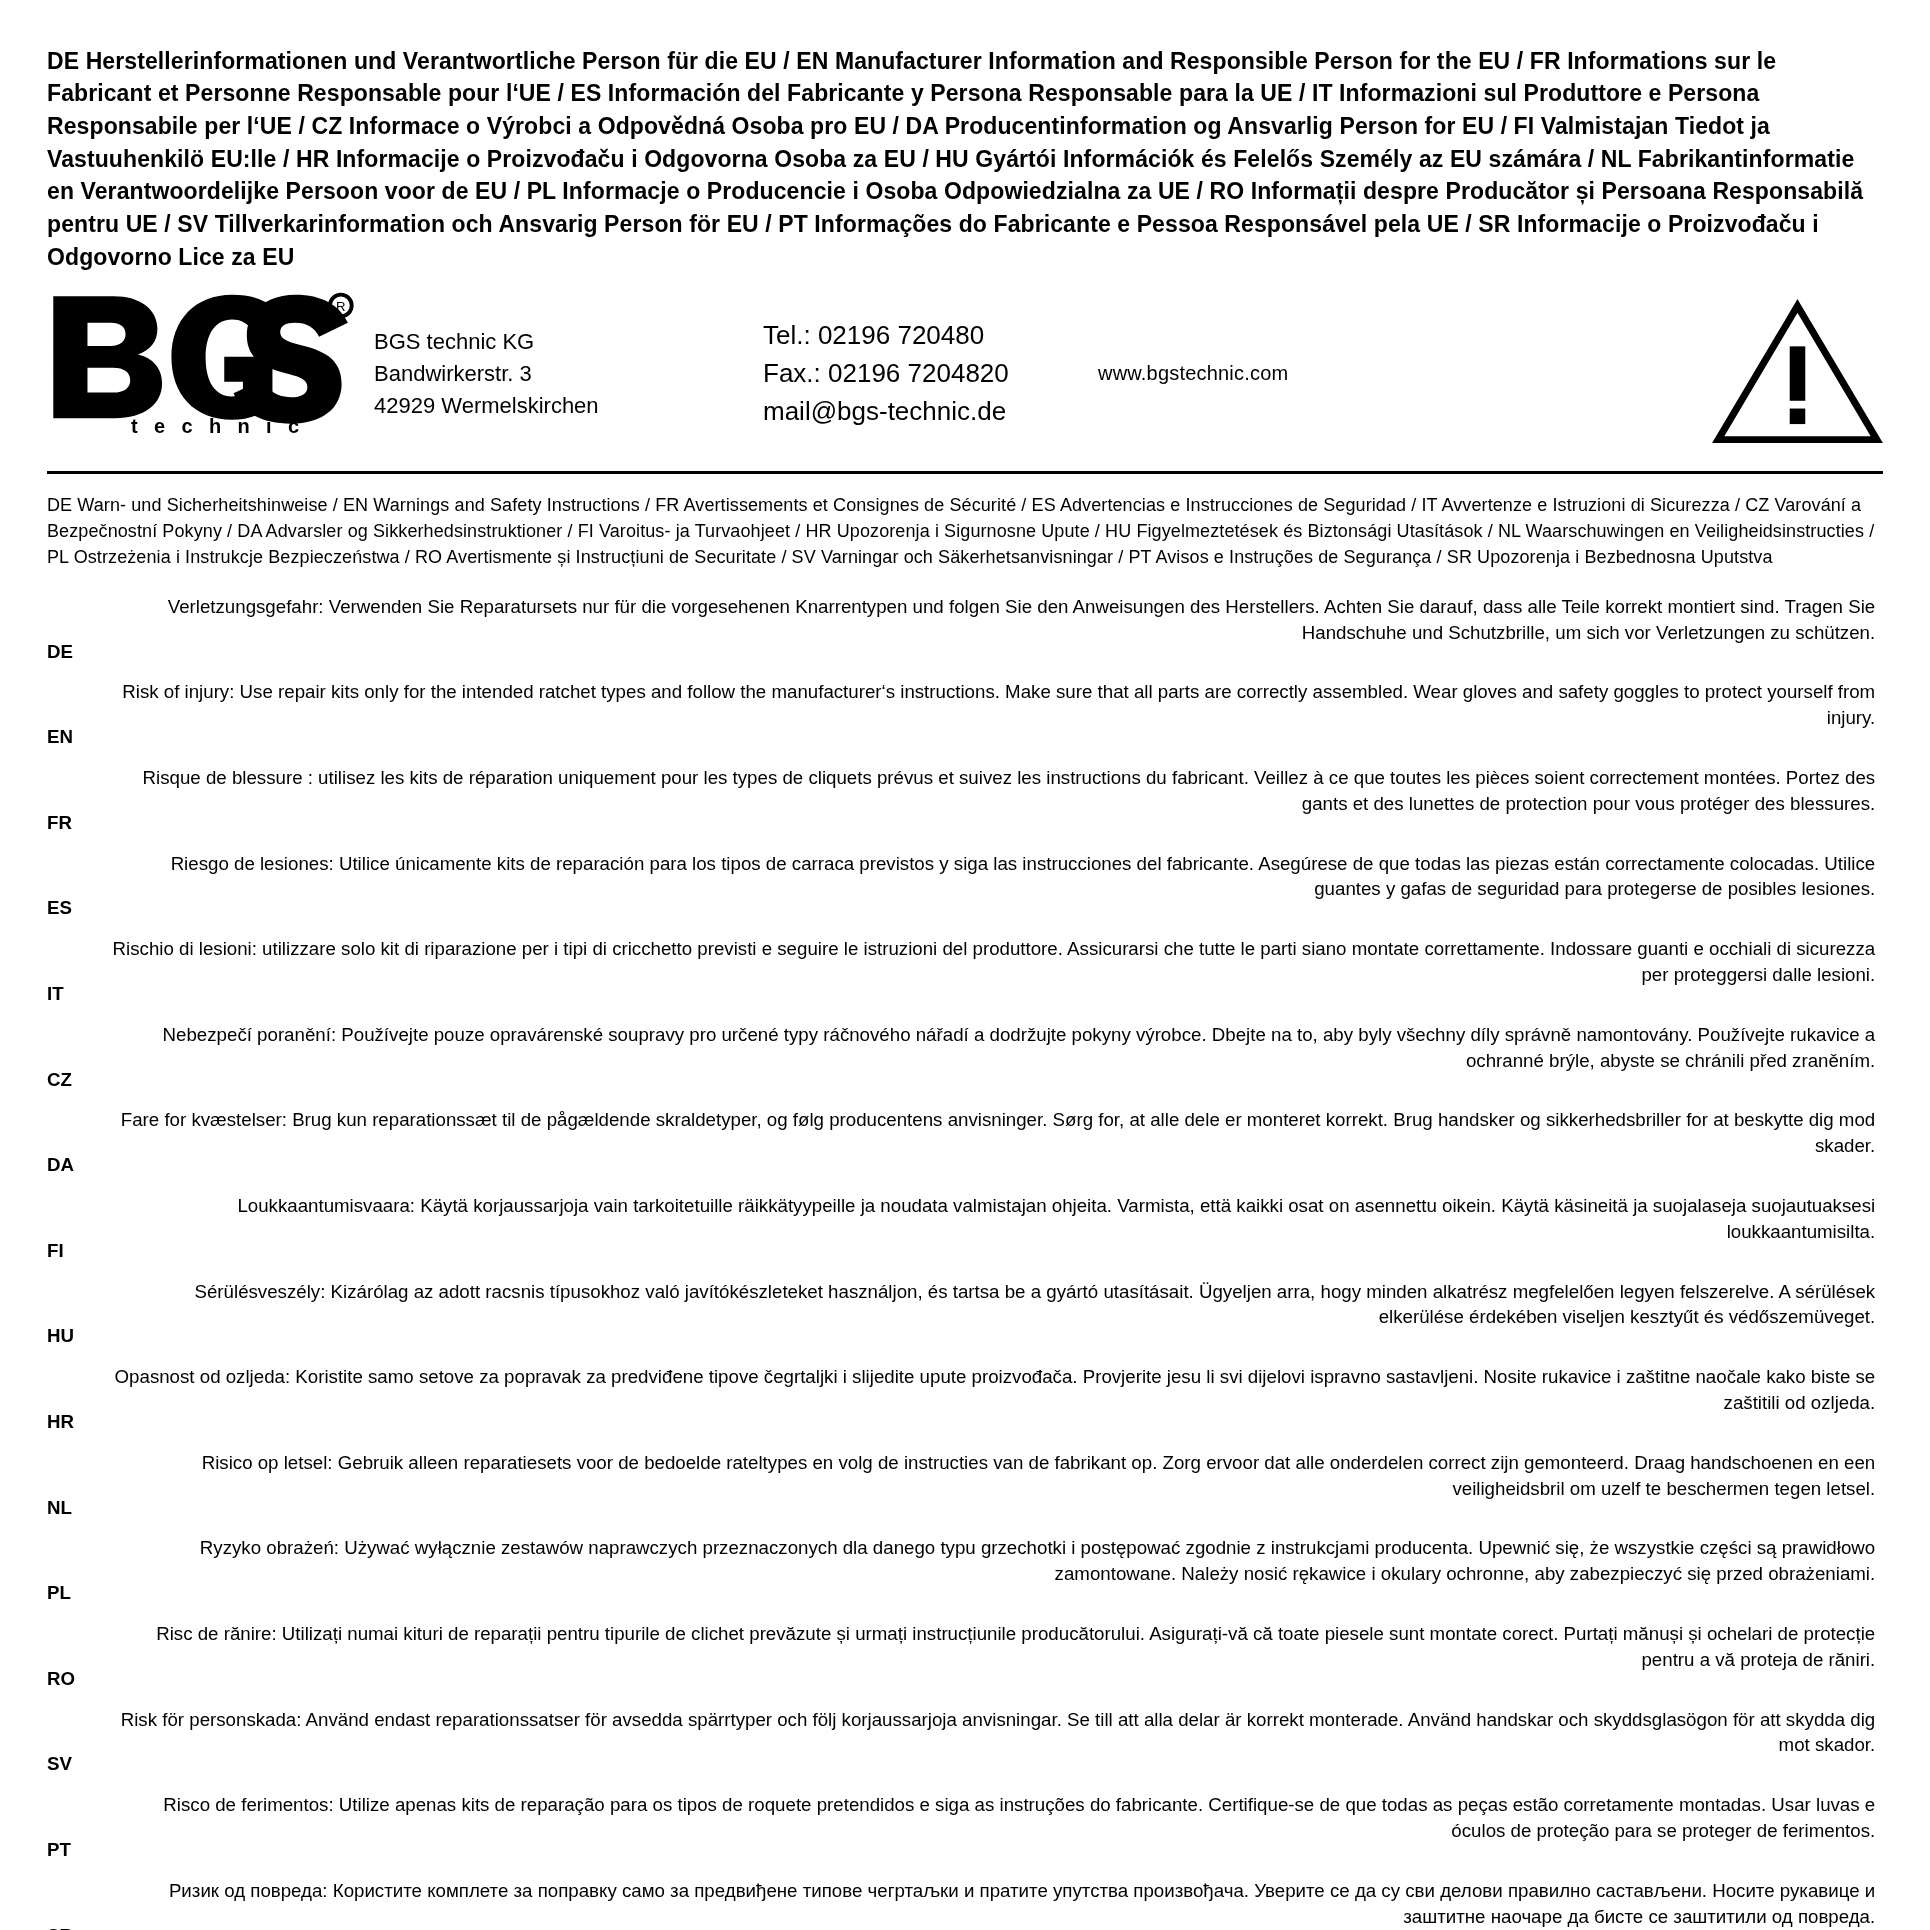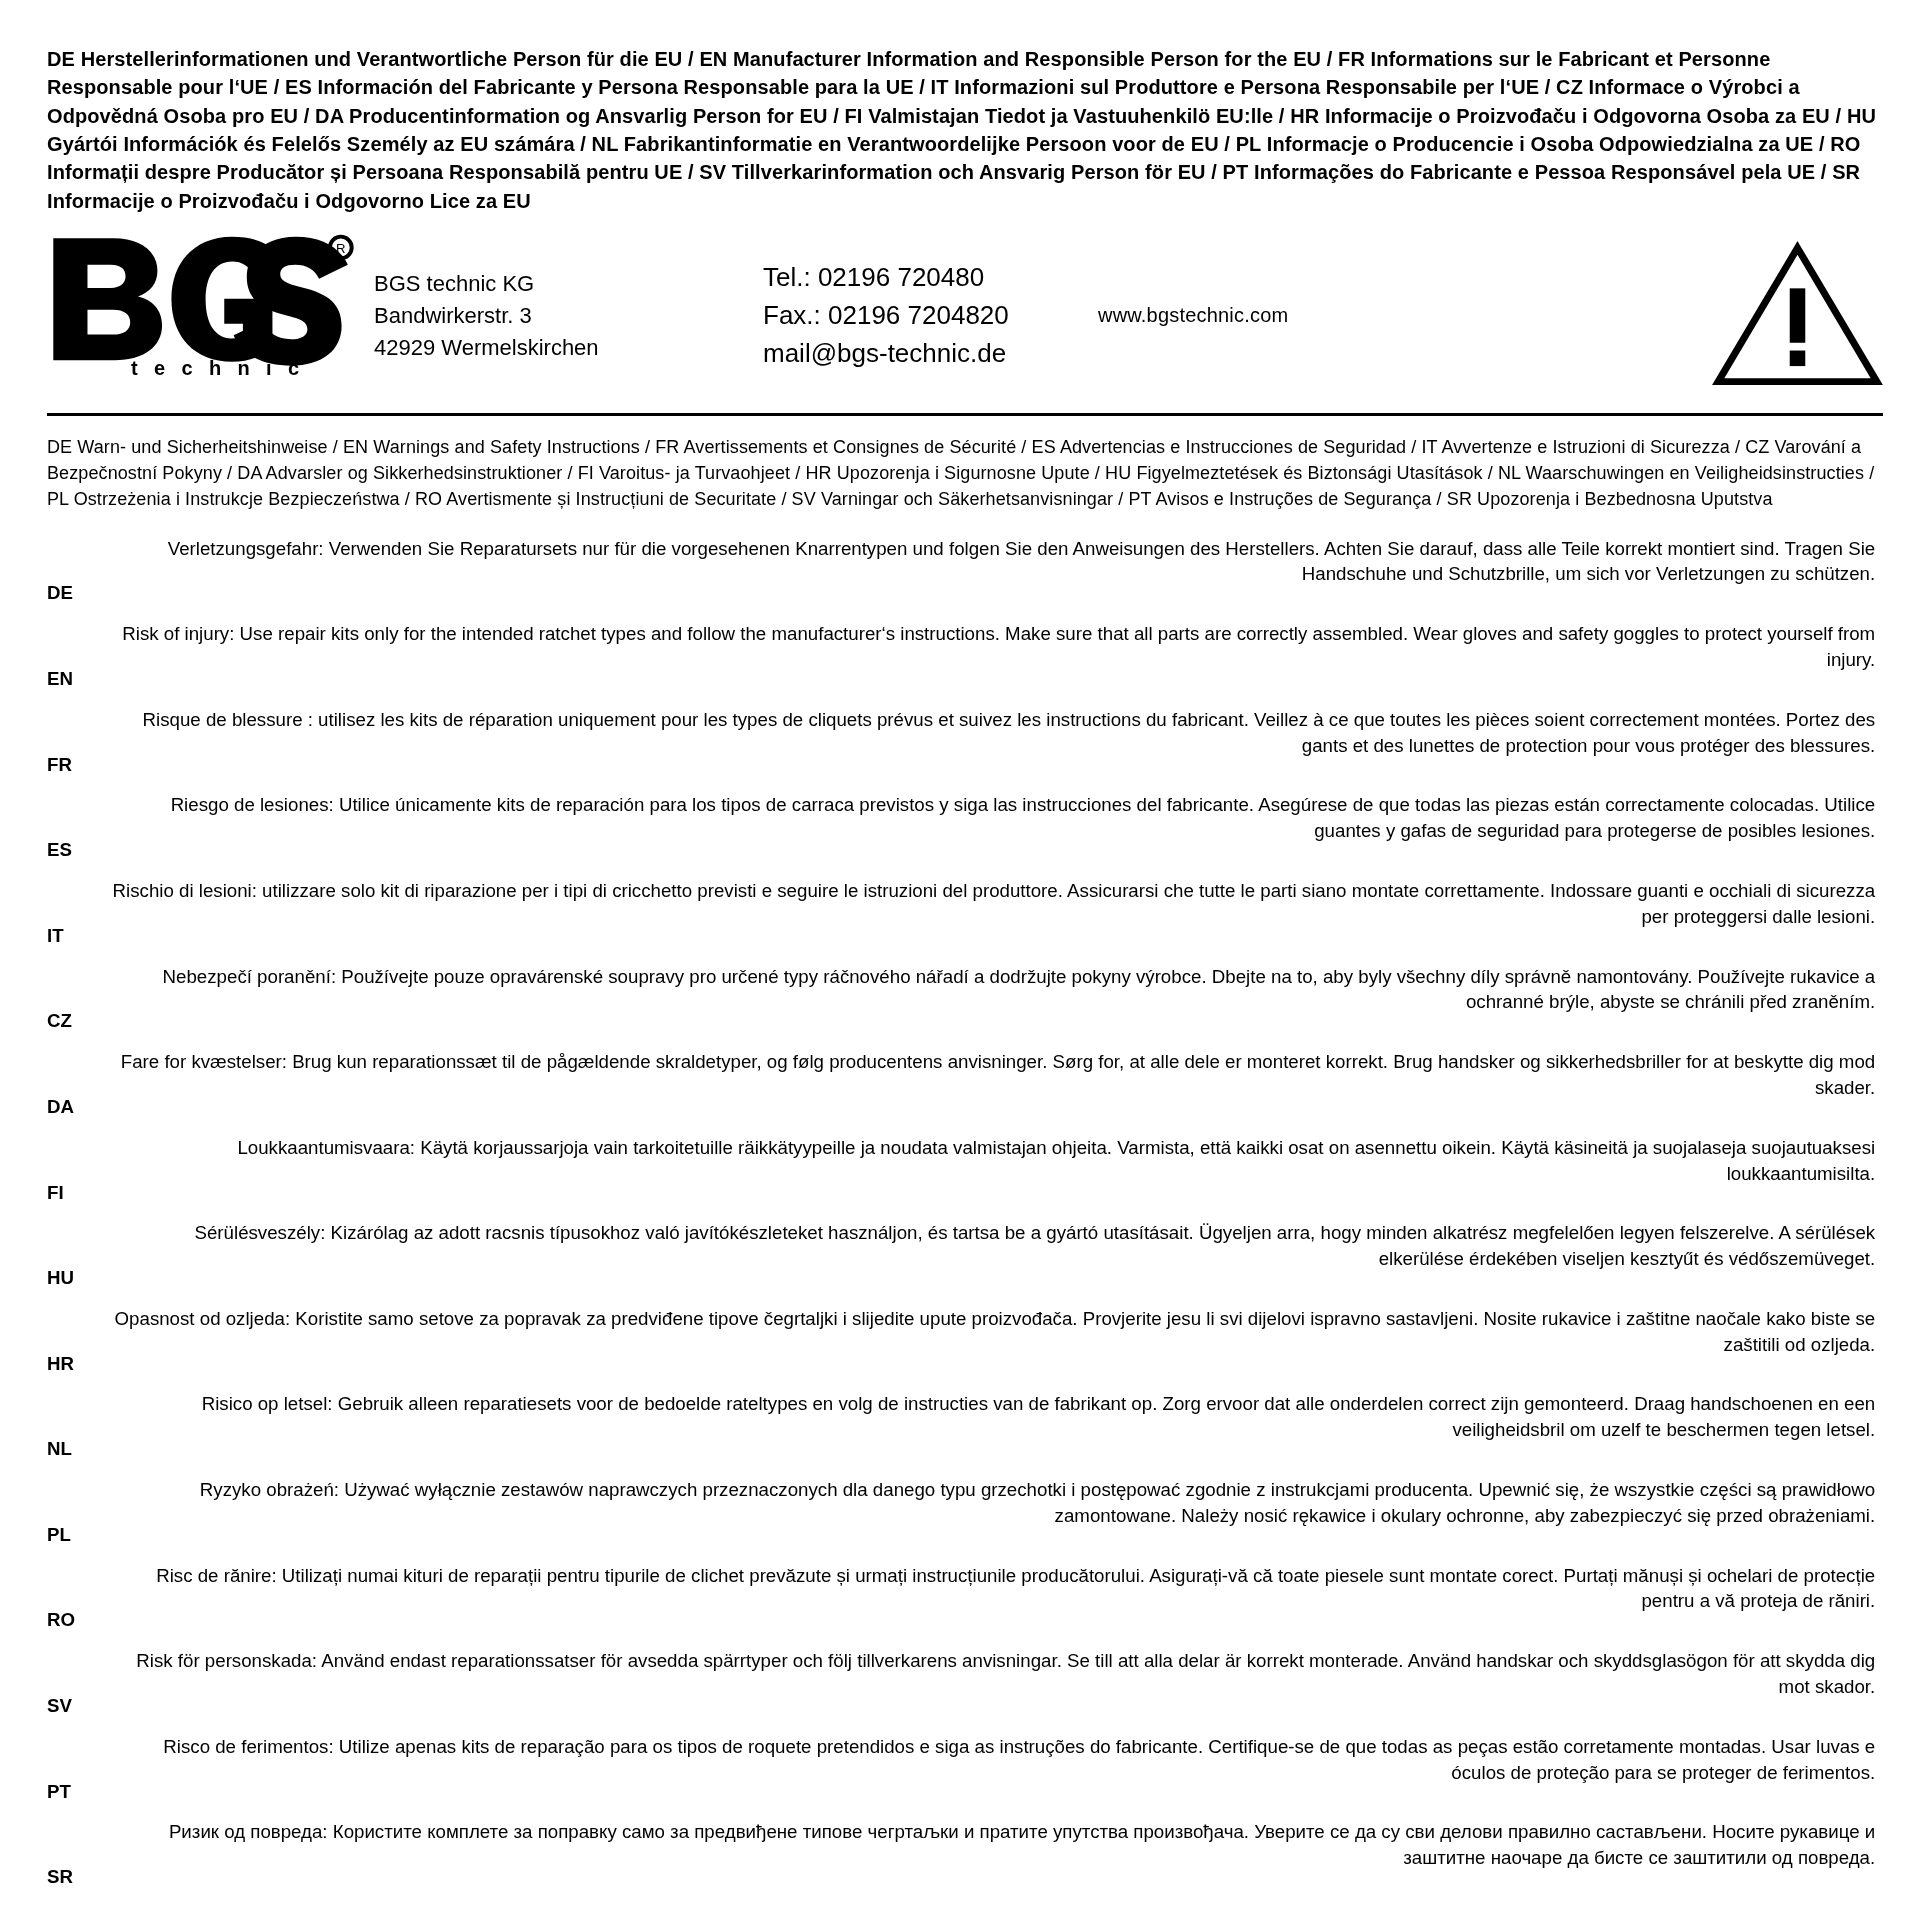--- a/index.html
+++ b/index.html
@@ -16,21 +16,21 @@
   }
   .page {
     box-sizing: border-box;
     width: 1930px;
     min-height: 1930px;
     padding: 37px 47px 47px 47px;
   }
 
   
   .top-heading {
-    font-size: 20px;
+    font-size: 23px;
     font-weight: bold;
     line-height: 1.42;
     letter-spacing: 0.1px;
     margin: 7.8px 0 17px 0;
     text-align: left;
   }
 
   
   .header {
     display: flex;
@@ -211,21 +211,21 @@
     <div class="lang-row">
       <div class="lang-code">PL</div>
       <div class="lang-text">Ryzyko obrażeń: Używać wyłącznie zestawów naprawczych przeznaczonych dla danego typu grzechotki i postępować zgodnie z instrukcjami producenta. Upewnić się, że wszystkie części są prawidłowo zamontowane. Należy nosić rękawice i okulary ochronne, aby zabezpieczyć się przed obrażeniami.</div>
     </div>
     <div class="lang-row">
       <div class="lang-code">RO</div>
       <div class="lang-text">Risc de rănire: Utilizați numai kituri de reparații pentru tipurile de clichet prevăzute și urmați instrucțiunile producătorului. Asigurați-vă că toate piesele sunt montate corect. Purtați mănuși și ochelari de protecție pentru a vă proteja de răniri.</div>
     </div>
     <div class="lang-row">
       <div class="lang-code">SV</div>
-      <div class="lang-text">Risk för personskada: Använd endast reparationssatser för avsedda spärrtyper och följ tillverkarens anvisningar. Se till att alla delar är korrekt monterade. Använd handskar och skyddsglasögon för att skydda dig mot skador.</div>
+      <div class="lang-text">Risk för personskada: Använd endast reparationssatser för avsedda spärrtyper och följ korjaussarjoja anvisningar. Se till att alla delar är korrekt monterade. Använd handskar och skyddsglasögon för att skydda dig mot skador.</div>
     </div>
     <div class="lang-row">
       <div class="lang-code">PT</div>
       <div class="lang-text">Risco de ferimentos: Utilize apenas kits de reparação para os tipos de roquete pretendidos e siga as instruções do fabricante. Certifique-se de que todas as peças estão corretamente montadas. Usar luvas e óculos de proteção para se proteger de ferimentos.</div>
     </div>
     <div class="lang-row">
       <div class="lang-code">SR</div>
       <div class="lang-text">Ризик од повреда: Користите комплете за поправку само за предвиђене типове чегртаљки и пратите упутства произвођача. Уверите се да су сви делови правилно састављени. Носите рукавице и заштитне наочаре да бисте се заштитили од повреда.</div>
     </div>
 

